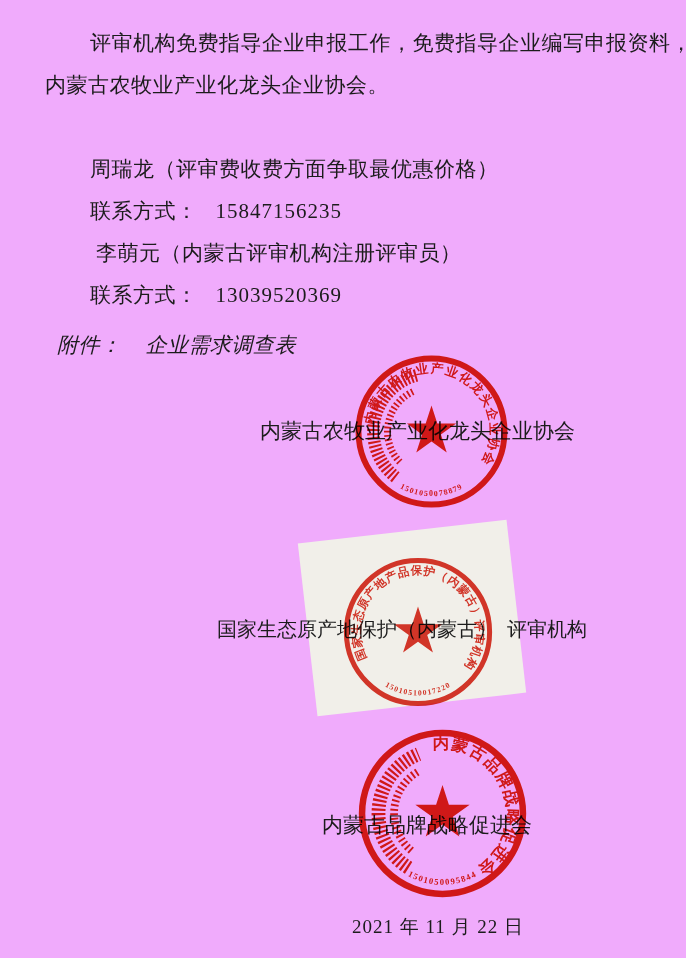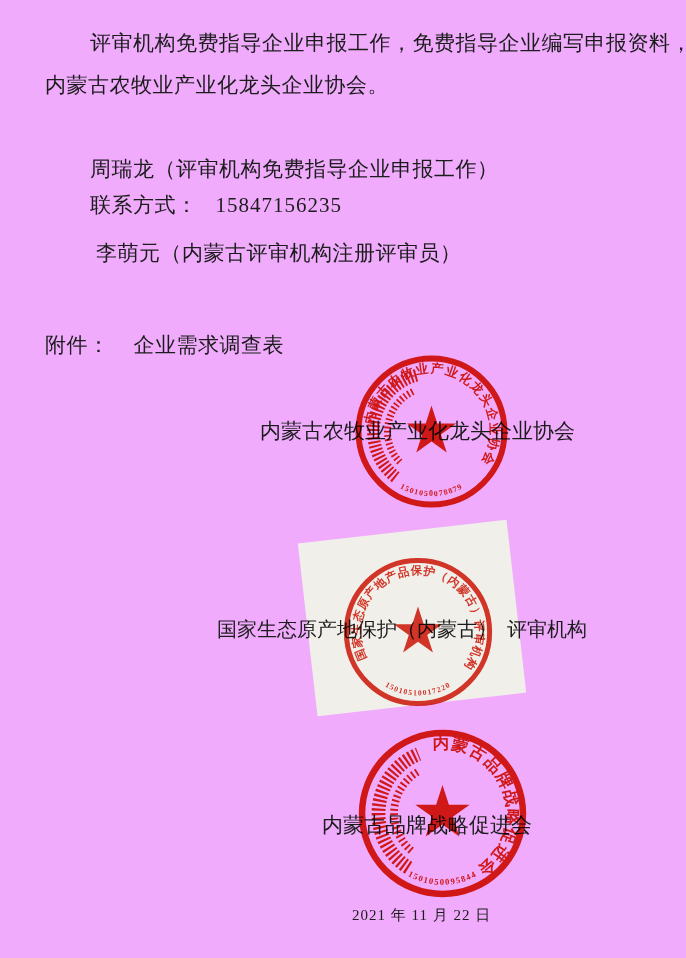--- a/index.html
+++ b/index.html
@@ -7,33 +7,34 @@
     position:relative;width:686px;height:958px;background:#f0abfc;
     font-family:"Liberation Serif","DejaVu Serif",serif;color:#1c1c1c;overflow:hidden;
   }
   .tline{position:absolute;font-size:21px;line-height:27px;white-space:pre;z-index:2;letter-spacing:0.5px;}
   .phone{margin-left:18px;letter-spacing:1px;}
   .attach-name{margin-left:24px;}
   .caption{position:absolute;font-size:21px;white-space:pre;z-index:2;letter-spacing:0px;}
   .seal{position:absolute;z-index:3;mix-blend-mode:multiply;}
   .seal svg{display:block;width:100%;height:100%;}
   .stamp-bg{position:absolute;z-index:1;}
-  .date-line{position:absolute;font-size:15px;white-space:pre;z-index:2;letter-spacing:1px;}
+  .date-line{position:absolute;font-size:19px;white-space:pre;z-index:2;letter-spacing:1px;margin-top:8px;}
 </style>
 </head>
 <body>
 
 <div class="page">
 
   <div class="tline" style="left:90px;top:30px;">评审机构免费指导企业申报工作，免费指导企业编写申报资料，</div>
   <div class="tline" style="left:45px;top:72px;">内蒙古农牧业产业化龙头企业协会。</div>
-  <div class="tline" style="left:90px;top:156px;">周瑞龙（评审机构免费指导企业申报工作）</div>
-  <div class="tline" style="left:90px;top:192px;"><span>联系方式：</span><span class="phone">15847156235</span></div>
+  <div class="tline" style="left:90px;top:156px;">周瑞龙（评审费收费方面争取最优惠价格）</div>
+  <div class="tline" style="left:90px;top:198px;"><span>联系方式：</span><span class="phone">15847156235</span></div>
   <div class="tline" style="left:96px;top:240px;">李萌元（内蒙古评审机构注册评审员）</div>
-  <div class="tline" style="left:45px;top:332px;"><span>附件：</span><span class="attach-name">企业需求调查表</span></div>
+  <div class="tline" style="left:90px;top:282px;"><span>联系方式：</span><span class="phone">13039520369</span></div>
+  <div class="tline" style="left:57px;top:332px;font-style:italic;"><span>附件：</span><span class="attach-name">企业需求调查表</span></div>
 
   <div class="stamp-bg" style="left: 307px; top: 531px; width: 210px; height: 174px; transform: rotate(-6.5deg); background: rgb(241, 239, 233);"></div>
 
   <div class="caption" style="left:260px;top:417px;">内蒙古农牧业产业化龙头企业协会</div>
   <div class="caption" style="left:217px;top:616px;font-size:20px;">国家生态原产地保护（内蒙古）  评审机构</div>
   <div class="caption" style="left:322px;top:811px;">内蒙古品牌战略促进会</div>
 
   <div class="seal" id="seal0" style="left:348px;top:353px;width:167px;height:157px;">
       <svg viewBox="0 0 200 200">
         <defs>

